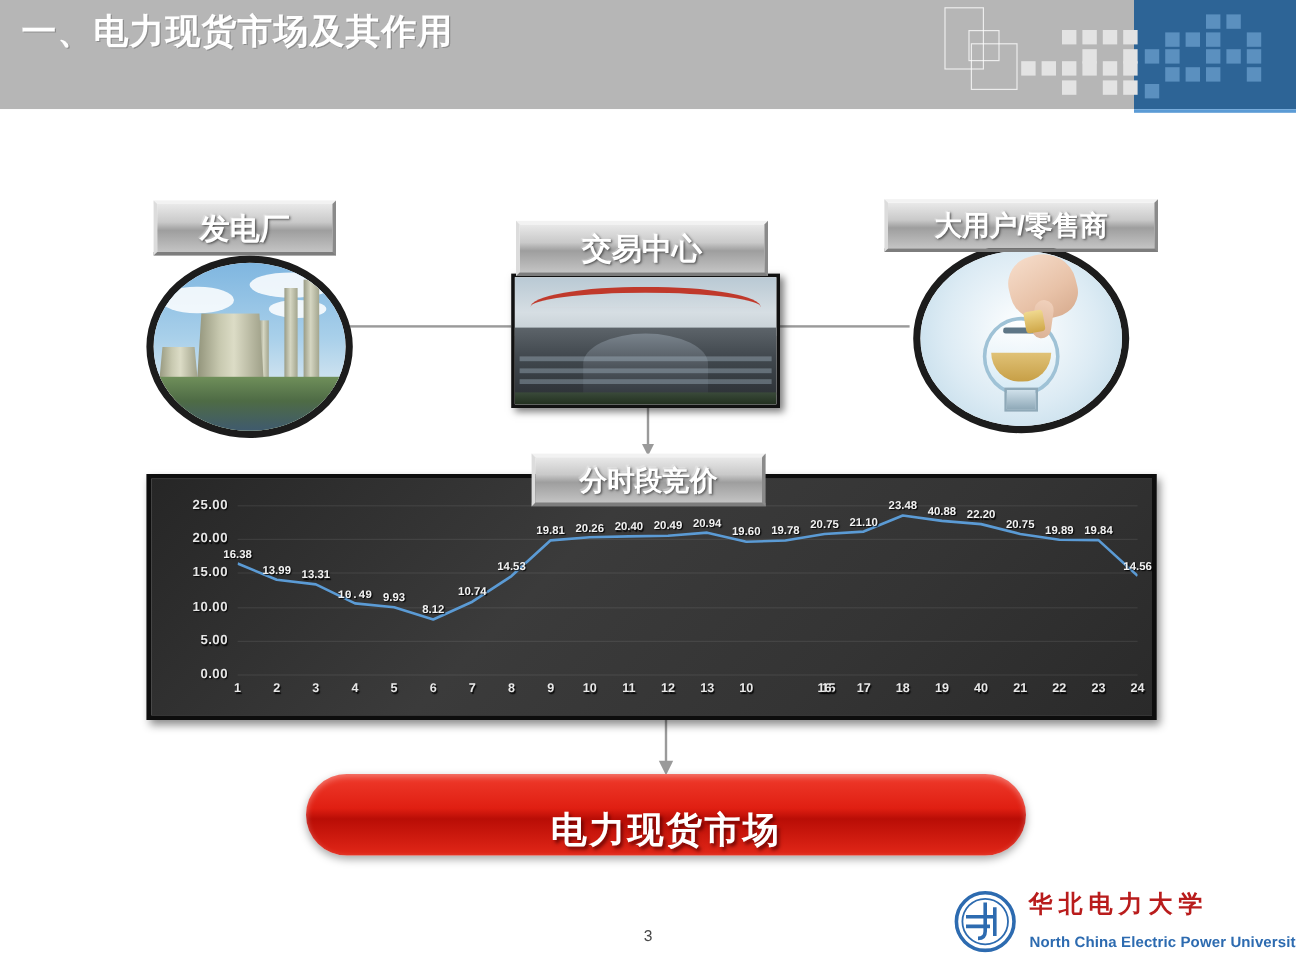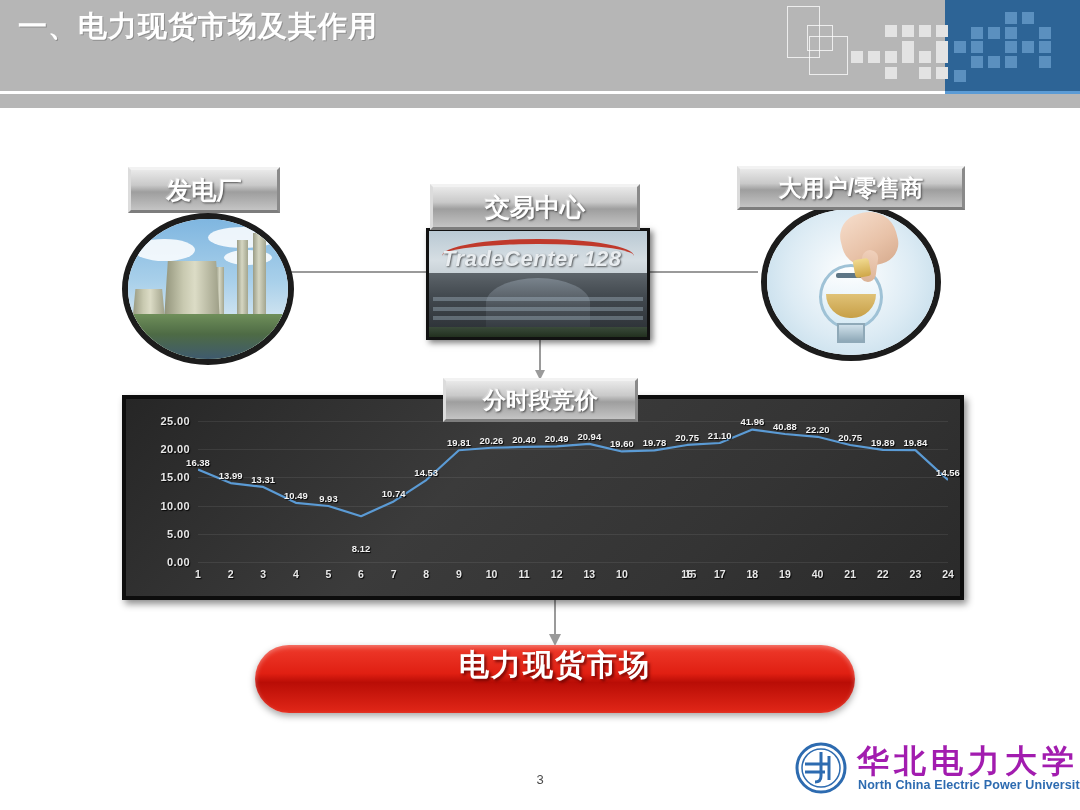--- a/index.html
+++ b/index.html
@@ -6,21 +6,21 @@
   html,body { width:1080px; height:810px; }
   body {
     font-family:"Liberation Sans", sans-serif;
     background:#ffffff;
     position:relative;
     overflow:hidden;
   }
 
   
   .header {
-    position:absolute; left:0; top:0; width:1080px; height:108px;
+    position:absolute; left:0; top:0; width:1080px; height:91px;
     background:#b6b6b6;
   }
   .header-blue {
     position:absolute; right:0; top:0; width:135px; height:91px;
     background:#2d6496;
   }
   .header-underline {
     position:absolute; left:0; top:91px; width:1080px; height:3px;
     background:#ffffff;
   }
@@ -229,21 +229,21 @@
     left:443px; top:378px; width:195px; height:44px;
     font-size:23px;
   }
 
   
   .red-banner {
     position:absolute; left:255px; top:645px; width:600px; height:68px;
     border-radius:34px;
     background:linear-gradient(180deg,#ef3b2c 0%,#e01f12 42%,#b90d06 55%,#e22718 100%);
     box-shadow:0 3px 7px rgba(0,0,0,.35), inset 0 2px 5px rgba(255,255,255,.35);
-    display:flex; align-items:flex-start; justify-content:center;
+    display:flex; align-items:flex-end; justify-content:center;
     z-index:5;
   }
   .red-banner-text {
     color:#ffffff; font-size:30px; font-weight:bold; letter-spacing:2px;
     text-shadow:2px 2px 3px rgba(90,0,0,.8);
   }
 
   
   .page-num {
     position:absolute; left:0; right:0; top:772px;
@@ -251,21 +251,21 @@
   }
   .logo-wrap {
     position:absolute; left:795px; top:740px; width:272px; height:62px;
   }
   .logo-mark {
     position:absolute; left:0; top:2px; width:52px; height:52px;
   }
   .logo-cn {
     position:absolute; left:62px; top:0px;
     font-family:Liberation Serif, serif;
-    font-size:32px; font-weight:bold; color:#a21caf;
+    font-size:20px; font-weight:bold; color:#b91c1c;
     letter-spacing:5px; white-space:nowrap;
   }
   .logo-en {
     position:absolute; left:63px; top:38px;
     font-size:12.5px; font-weight:bold; color:#2d6bb0;
     letter-spacing:.1px; white-space:nowrap;
   }
 </style>
 </head>
 <body>
@@ -349,21 +349,20 @@
 
 <div class="tc-frame" style="left:426px;top:228px;width:224px;height:112px;">
   <div class="tc-sky"></div>
   <div class="tc-bldg"></div>
   <div class="tc-curve"></div>
   <div class="tc-win" style="left:2%;bottom:34%;width:96%;height:4px;"></div>
   <div class="tc-win" style="left:2%;bottom:25%;width:96%;height:4px;"></div>
   <div class="tc-win" style="left:2%;bottom:16%;width:96%;height:4px;"></div>
   <div class="tc-base"></div>
   <div class="tc-swoosh"></div>
-  <div class="tc-text">TradeCenter 128</div>
 </div>
 <div class="node-label" style="left:430px;top:184px;width:210px;height:46px;font-size:25px;">
   <span>交易中心</span>
 </div>
 
 <div class="circle-photo" style="left:761px;top:203px;width:180px;height:158px;">
   <div class="inner">
     <div class="lb-bg"></div>
     <div class="lb-bulb"></div>
     <div class="lb-coins"></div>
@@ -415,35 +414,35 @@
       <div class="xtick" style="left: 73.913%;">18</div>
       <div class="xtick" style="left: 78.2609%;">19</div>
       <div class="xtick" style="left: 82.6087%;">40</div>
       <div class="xtick" style="left: 86.9565%;">21</div>
       <div class="xtick" style="left: 91.3043%;">22</div>
       <div class="xtick" style="left: 95.6522%;">23</div>
       <div class="xtick" style="left: 100%;">24</div>
       <div class="dlabel" style="left: 0%; top: 32.98%;">16.38</div>
       <div class="dlabel" style="left: 4.34783%; top: 42.54%;">13.99</div>
       <div class="dlabel" style="left: 8.69565%; top: 45.26%;">13.31</div>
-      <div class="dlabel" style="left: 13.0435%; top: 56.54%;">10.49</div>
+      <div class="dlabel" style="left: 13.0435%; top: 56.54%; font-family: Liberation Mono, monospace;">10.49</div>
       <div class="dlabel" style="left: 17.3913%; top: 58.78%;">9.93</div>
-      <div class="dlabel" style="left: 21.7391%; top: 66.02%; margin-top: 40px;">8.12</div>
+      <div class="dlabel" style="left: 21.7391%; top: 66.02%;">8.12</div>
       <div class="dlabel" style="left: 26.087%; top: 55.54%;">10.74</div>
       <div class="dlabel" style="left: 30.4348%; top: 40.38%; text-align: center;">14.53</div>
       <div class="dlabel" style="left: 34.7826%; top: 19.26%;">19.81</div>
       <div class="dlabel" style="left: 39.1304%; top: 17.46%;">20.26</div>
       <div class="dlabel" style="left: 43.4783%; top: 16.9%;">20.40</div>
       <div class="dlabel" style="left: 47.8261%; top: 16.54%;">20.49</div>
       <div class="dlabel" style="left: 52.1739%; top: 14.74%;">20.94</div>
       <div class="dlabel" style="left: 56.5217%; top: 20.1%;">19.60</div>
       <div class="dlabel" style="left: 60.8696%; top: 19.38%;">19.78</div>
       <div class="dlabel" style="left: 65.2174%; top: 15.5%;">20.75</div>
       <div class="dlabel" style="left: 69.5652%; top: 14.1%;">21.10</div>
-      <div class="dlabel" style="left: 73.913%; top: 4.58%;">41.96</div>
+      <div class="dlabel" style="left: 73.913%; top: 4.58%;">23.48</div>
       <div class="dlabel" style="left: 78.2609%; top: 7.74%;">40.88</div>
       <div class="dlabel" style="left: 82.6087%; top: 9.7%;">22.20</div>
       <div class="dlabel" style="left: 86.9565%; top: 15.5%;">20.75</div>
       <div class="dlabel" style="left: 91.3043%; top: 18.94%;">19.89</div>
       <div class="dlabel" style="left: 95.6522%; top: 19.14%;">19.84</div>
       <div class="dlabel" style="left: 100%; top: 40.26%;">14.56</div>
     </div>
 </div>
 
 <div class="node-label bid-label" style="position:absolute;">

